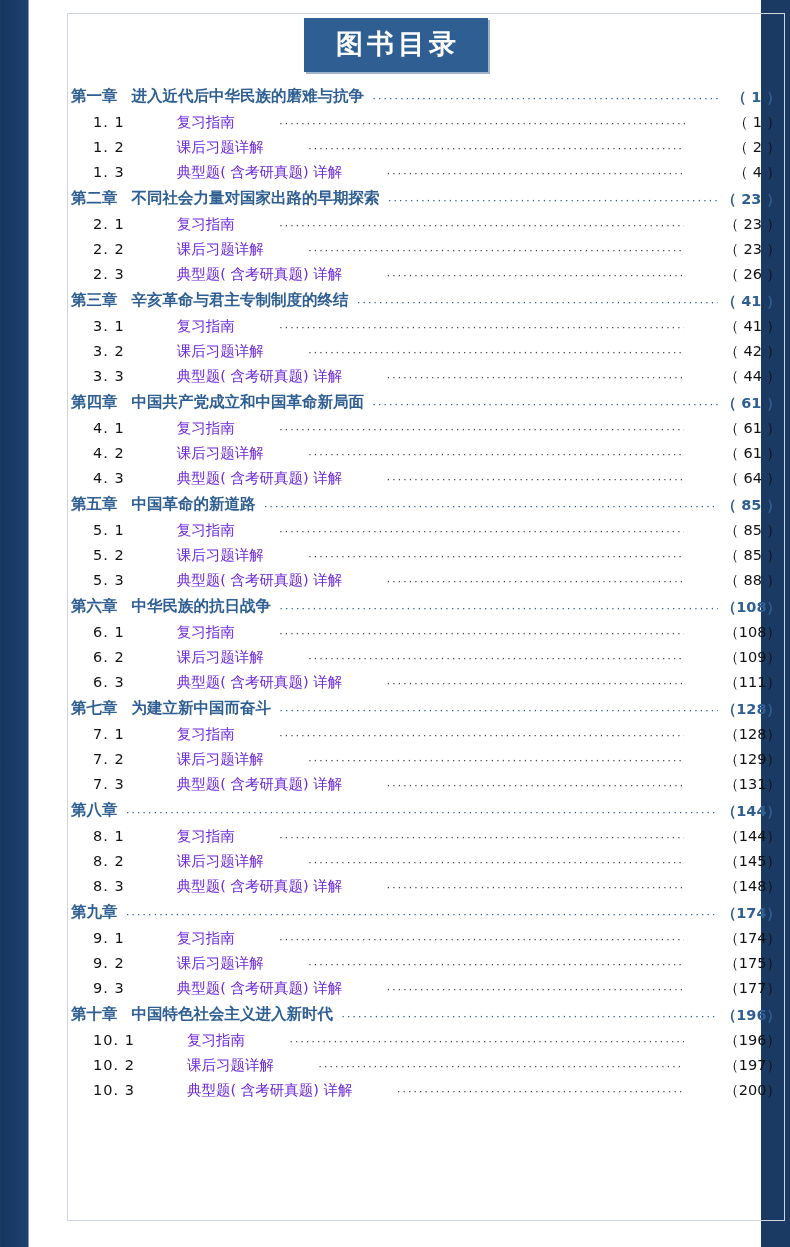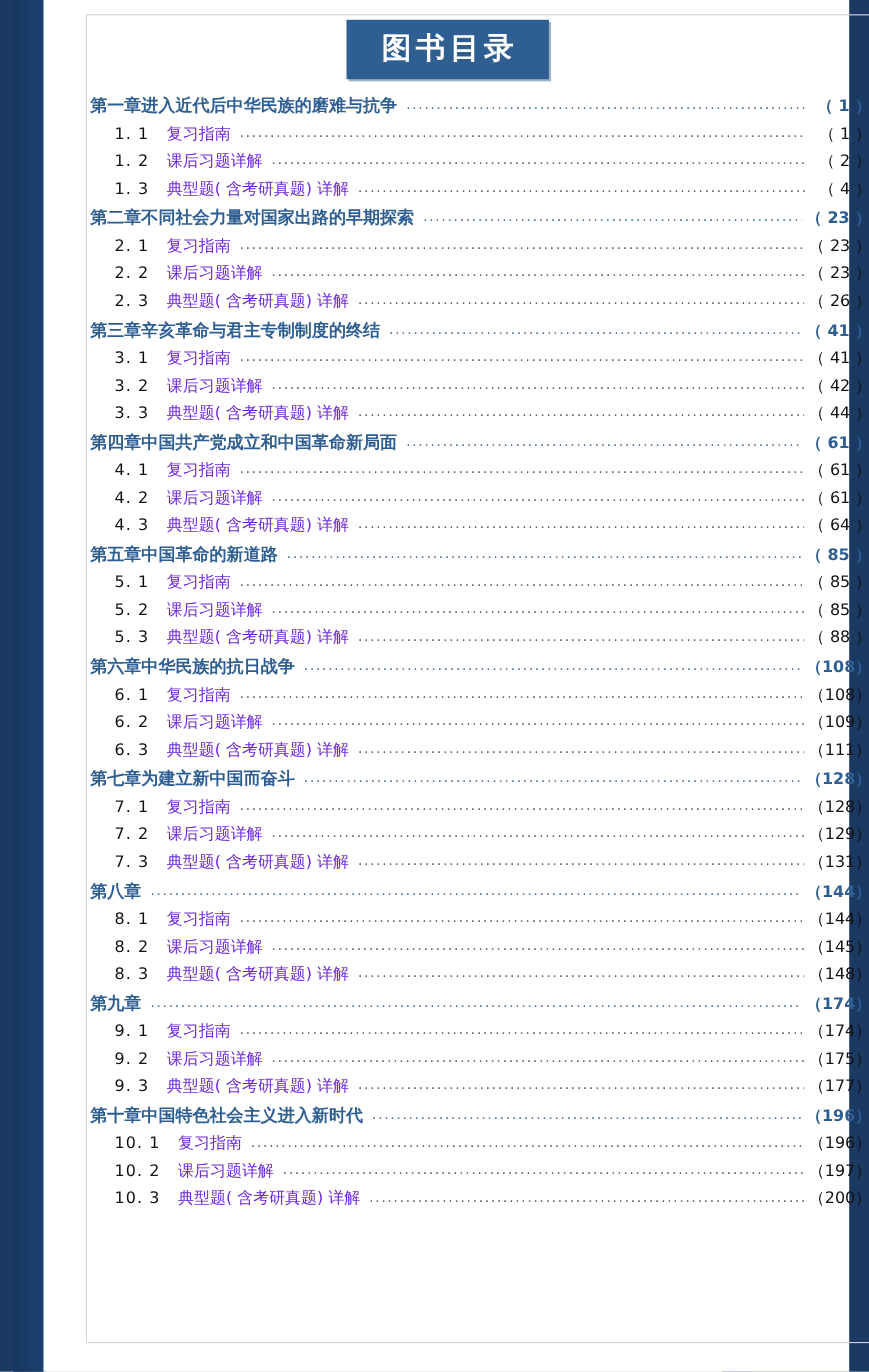--- a/index.html
+++ b/index.html
@@ -8,21 +8,21 @@
   }
   body {
     width: 790px;
     height: 1247px;
     background: #1b3a63;
     font-family: "Liberation Sans", sans-serif;
     overflow: hidden;
   }
   .page {
     position: absolute;
-    left: 12px;
+    left: 1px;
     top: 0;
     width: 672px;
     height: 1247px;
     background: linear-gradient(to right, #15365f 0%, #1d4170 4%, #ffffff 4.2%, #ffffff 95.8%, #1d4170 96%, #15365f 100%);
     box-sizing: border-box;
   }
   .paper {
     position: absolute;
     left: 30px;
     top: 0px;
@@ -66,34 +66,36 @@
     line-height: 1.0;
     white-space: nowrap;
   }
   .chapter-row {
     margin-top: 11px;
     margin-bottom: 2px;
   }
   .section-row {
     margin-top: 9px;
     margin-bottom: 2px;
+    gap: 36px;
   }
   .ch-num {
     color: #2f5f92;
     font-size: 15.5px;
     font-weight: bold;
     font-family: "DejaVu Sans", "Liberation Sans", sans-serif;
     flex: 0 0 auto;
   }
   .ch-title {
     color: #2f5f92;
     font-size: 15.5px;
     font-weight: bold;
     font-family: "DejaVu Sans", "Liberation Sans", sans-serif;
     flex: 0 0 auto;
+    margin-left: 14px;
   }
   .sec-num {
     color: #111111;
     font-size: 14.5px;
     font-family: "DejaVu Sans", "Liberation Sans", sans-serif;
     flex: 0 0 auto;
     margin-left: 22px;
     letter-spacing: 1px;
   }
   .sec-title {

